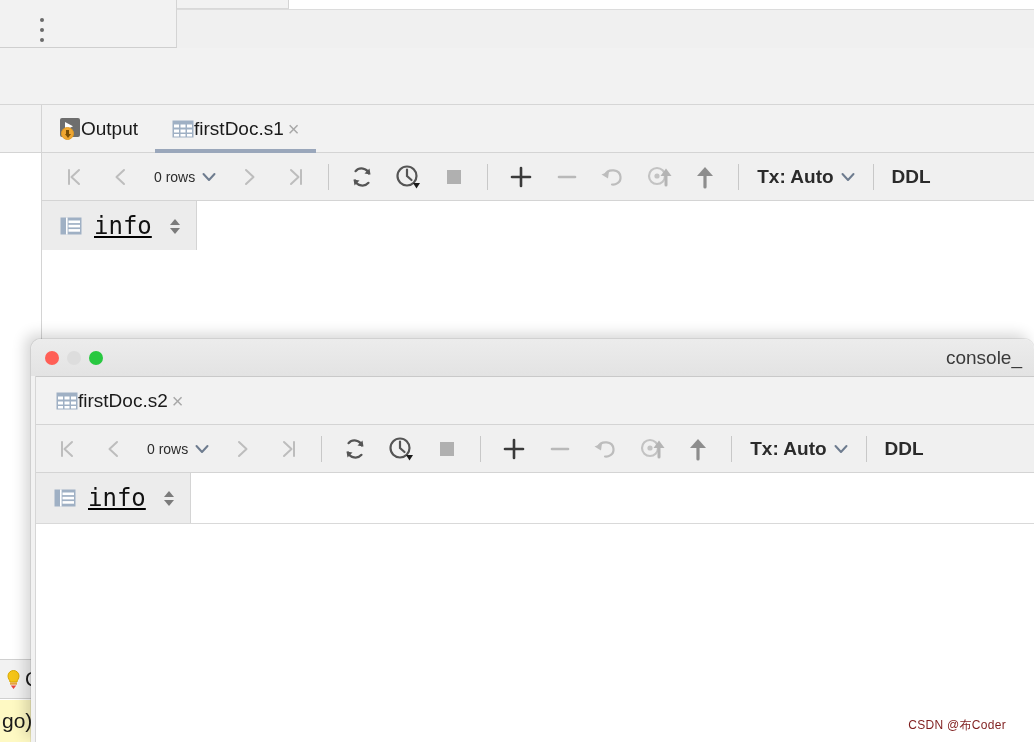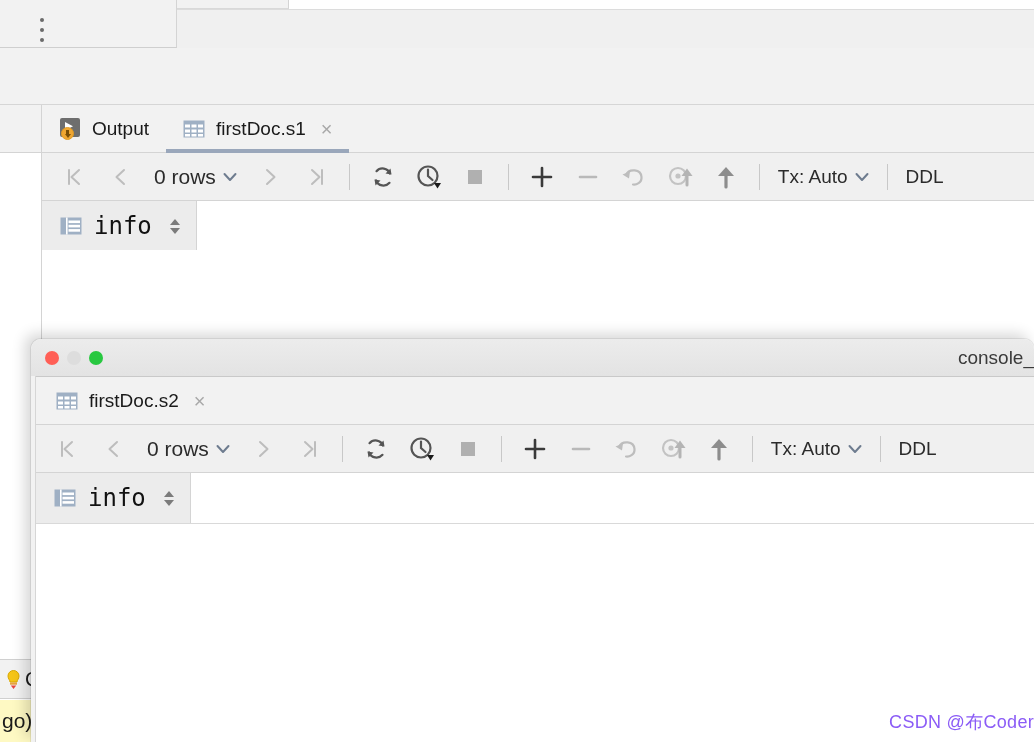--- a/index.html
+++ b/index.html
@@ -104,21 +104,20 @@
     position: relative;
     height: 47px;
     background: #f2f2f2;
     border-bottom: 1px solid #d4d4d4;
     display: flex;
     align-items: stretch;
   }
   .tab {
     display: flex;
     align-items: center;
-    gap: 11px;
     padding: 0 17px;
     position: relative;
     font-size: 19px;
     color: #1a1a1a;
     cursor: default;
   }
   .tab.active::after {
     content: "";
     position: absolute;
     left: 0; right: 0; bottom: -1px;
@@ -205,21 +204,21 @@
     padding: 0 6px;
     color: #4a4a4a;
     cursor: default;
     flex: none;
   }
   .tb-btn.disabled { color: #b9b9b9; }
   .tb-rows {
     display: inline-flex;
     align-items: center;
     gap: 7px;
-    font-size: 21px;
+    font-size: 14px;
     color: #2b2b2b;
     padding: 0 10px;
     height: 34px;
     flex: none;
   }
   .tb-sep {
     width: 1px;
     height: 26px;
     background: #c8c8c8;
     margin: 0 10px;
@@ -227,29 +226,31 @@
   }
   .tb-text {
     display: inline-flex;
     align-items: center;
     gap: 7px;
     font-size: 19px;
     color: #2b2b2b;
     padding: 0 8px;
     height: 34px;
     flex: none;
+    font-weight: bold;
   }
 
   
   .subtabstrip {
     height: 50px;
     background: #ffffff;
     border-bottom: 1px solid #d9d9d9;
     display: flex;
     align-items: stretch;
+    text-decoration: underline;
   }
   .subtab {
     display: flex;
     align-items: center;
     gap: 12px;
     padding: 0 16px 0 18px;
     background: #ececec;
     border-right: 1px solid #d4d4d4;
     font-family: "DejaVu Sans Mono", monospace;
     font-size: 24px;
@@ -355,21 +356,21 @@
     width: 14px; height: 14px;
     border-radius: 50%;
     display: block;
   }
   .win2-title {
     position: absolute;
     right: 0; top: 0;
     height: 37px;
     display: flex;
     align-items: center;
-    padding-right: 0;
+    padding-right: 12px;
     font-size: 19px;
     color: #3a3a3a;
     white-space: nowrap;
   }
   .win2 .tabstrip { background: #f2f2f2; }
   .win2 .subtab { border-left: 1px solid #d4d4d4; }
   .win2-body {
     position: absolute;
     left: 0; right: 0;
     top: 220px; bottom: 0;
@@ -380,23 +381,23 @@
     left: 0; top: 37px; bottom: 0;
     width: 4px;
     background: #f2f2f2;
     border-right: 1px solid #d6d6d6;
     z-index: 3;
   }
 
   
   .watermark {
     position: absolute;
-    right: 0; bottom: 8px;
-    font-size: 18px;
-    color: #8b5cf6;
+    right: 28px; bottom: 8px;
+    font-size: 12px;
+    color: #7f1d1d;
     letter-spacing: 0.3px;
     z-index: 20;
     white-space: nowrap;
   }
 </style>
 </head>
 <body>
 
 <div class="bg-layer">
 

